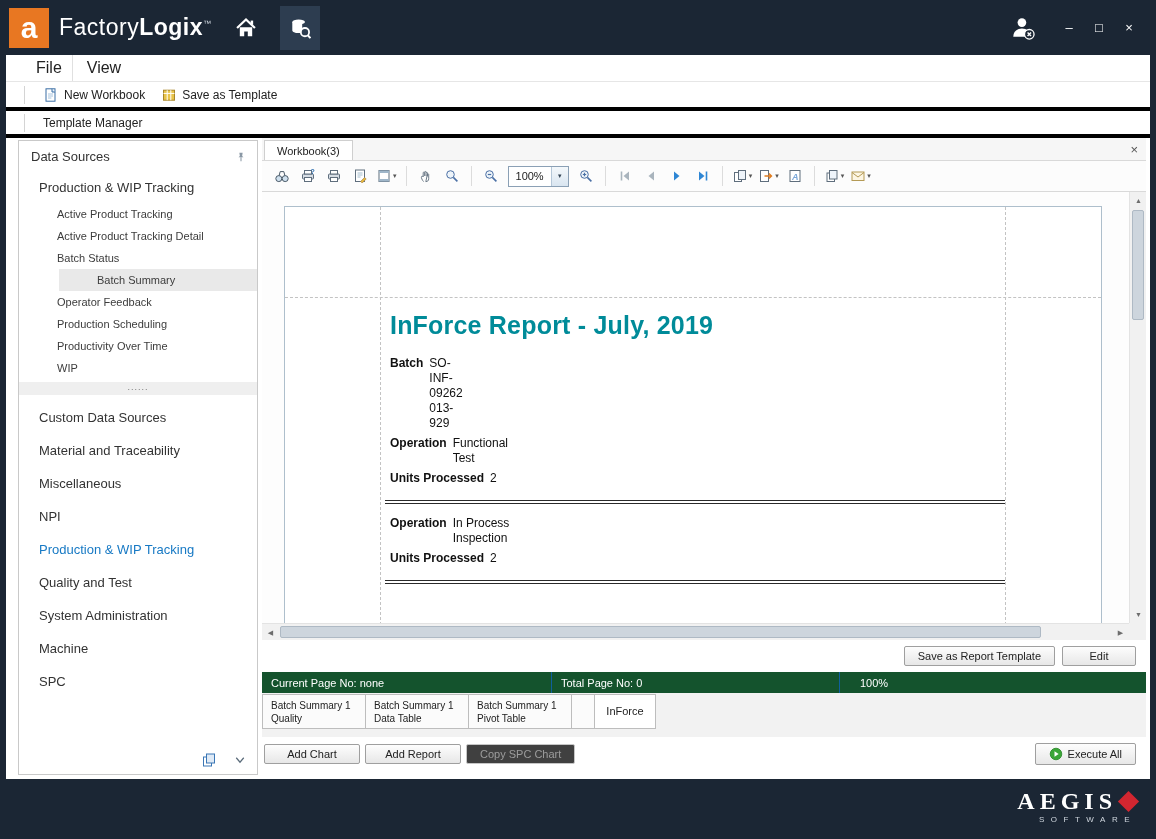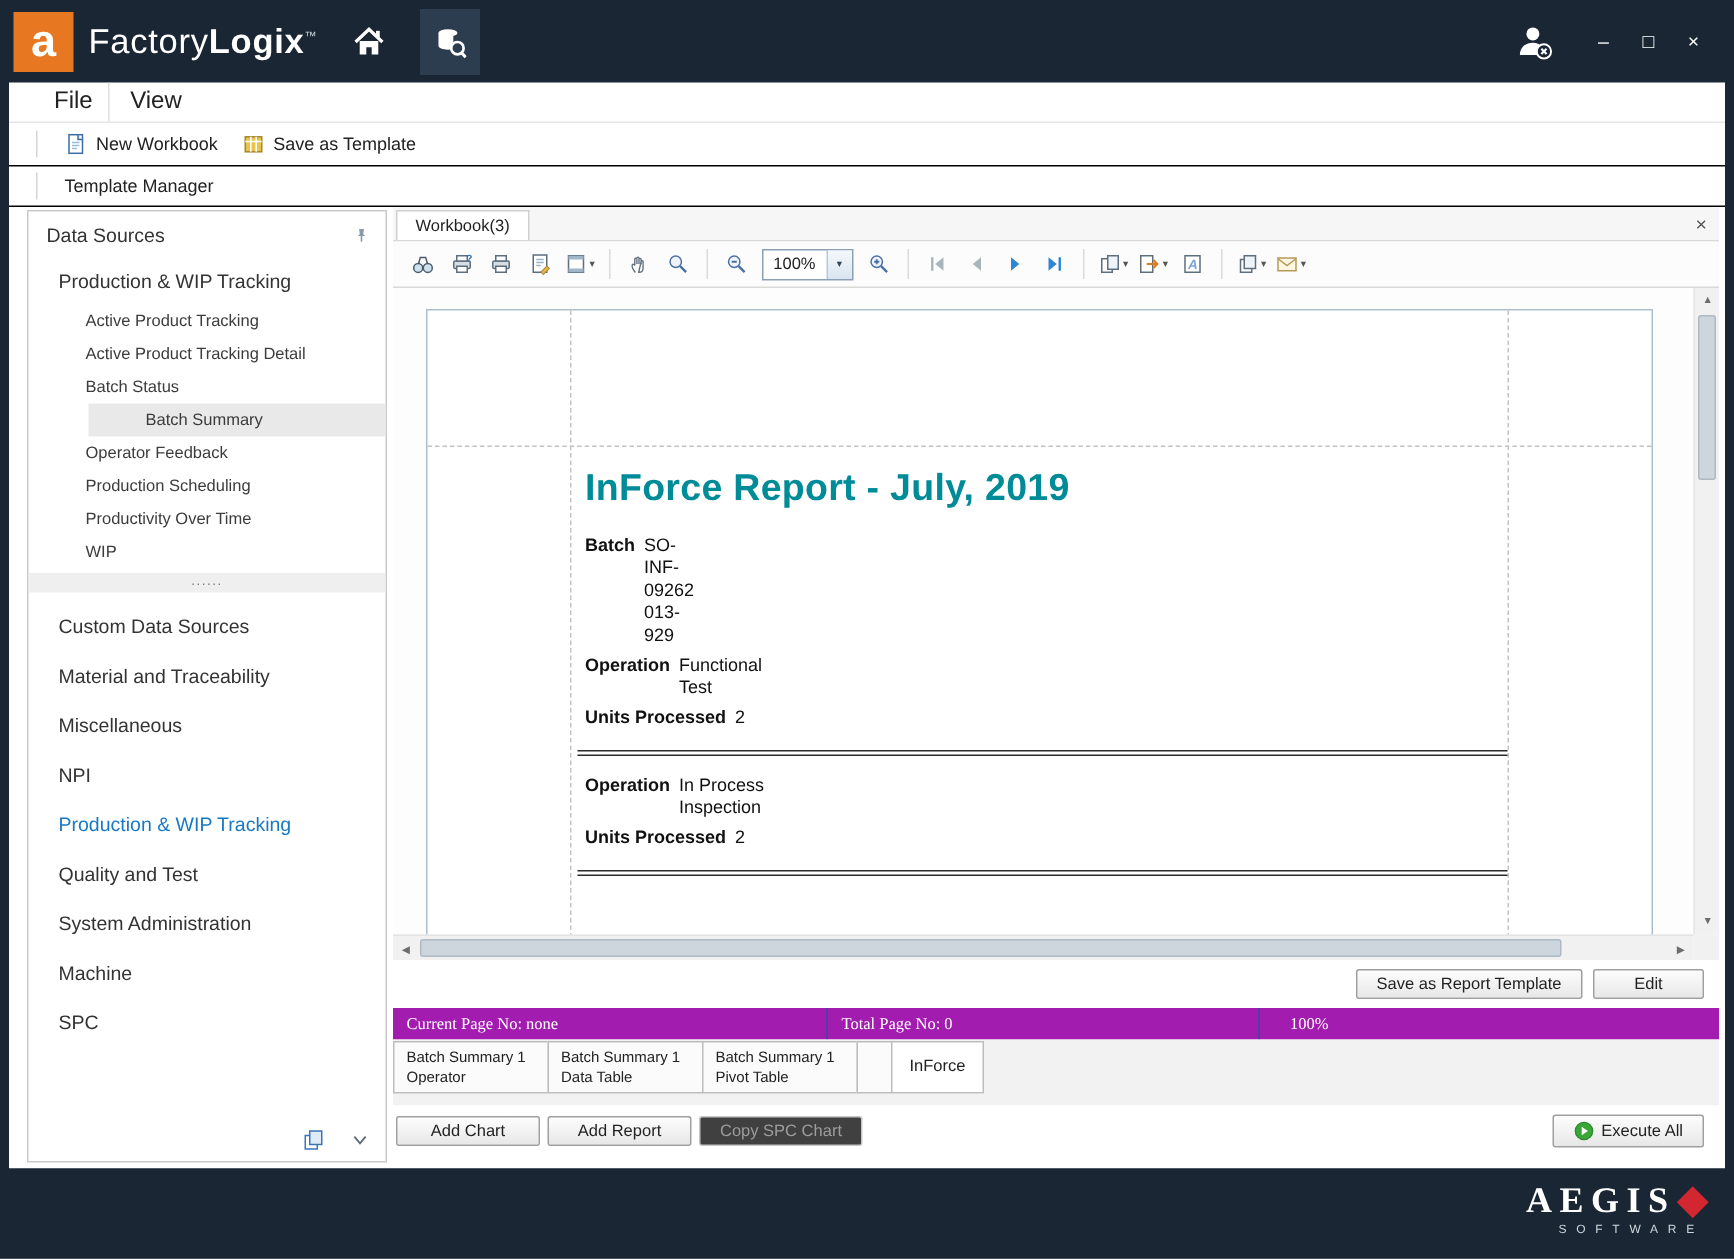--- a/index.html
+++ b/index.html
@@ -17,21 +17,21 @@
   .tb-right { margin-left:auto; display:flex; align-items:center; }
   .user-btn { width:34px; height:34px; margin-right:14px; display:flex; align-items:center; justify-content:center; }
   .win-controls { display:flex; align-items:center; margin-right:12px; }
   .win-btn { width:30px; height:26px; color:#fff; font-size:13px; display:flex; align-items:center; justify-content:center; }
 
   
   .app-body { position:absolute; top:55px; left:6px; right:6px; bottom:60px; background:#fff; display:flex; flex-direction:column; overflow:hidden; }
   .menubar { height:27px; display:flex; align-items:center; padding-left:20px; border-bottom:1px solid #e6e6e6; font-size:16px; color:#222; }
   .menu-item { padding:4px 10px; }
   .menu-item:first-child { border-right:1px solid #e0e0e0; margin-right:4px; }
-  .toolbar { height:29px; display:flex; align-items:center; padding-left:14px; border-bottom:1px solid #000000; font-size:12px; color:#222; }
+  .toolbar { height:29px; display:flex; align-items:center; padding-left:14px; border-bottom:4px solid #000000; font-size:12px; color:#222; }
   .toolbar.second { height:27px; }
   .grip { width:1px; height:18px; background:#d4d4d4; margin:0 10px 0 4px; }
   .tool-btn { display:flex; align-items:center; gap:5px; padding:3px 8px; }
   .icon16 { width:16px; height:16px; display:inline-block; flex:none; }
 
   
   .main { flex:1; display:flex; overflow:hidden; }
 
   
   .sidebar { width:240px; margin:2px 0 4px 12px; border:1px solid #c9c9c9; background:#fff; position:relative; font-size:13px; color:#333; flex:none; overflow:hidden; }
@@ -78,21 +78,21 @@
   .sarrow { position:absolute; width:17px; height:17px; display:flex; align-items:center; justify-content:center; font-size:7px; color:#6d6d6d; }
   .vthumb { position:absolute; left:2px; right:2px; top:18px; height:110px; background:#cdd5dd; border:1px solid #aeb9c4; border-radius:2px; }
   .hthumb { position:absolute; top:2px; bottom:2px; left:18px; right:88px; background:#cdd5dd; border:1px solid #aeb9c4; border-radius:2px; }
 
   
   .actions-row { height:32px; display:flex; align-items:center; justify-content:flex-end; gap:7px; padding-right:10px; background:#fff; }
   .btn { font-size:11px; color:#222; padding:3px 13px; background:linear-gradient(#fdfdfd,#e7e7e7); border:1px solid #9f9f9f; border-radius:2px; white-space:nowrap; }
   .btn.disabled { color:#9c9c9c; background:#404040; border-color:#c6c6c6; }
   .btn.with-icon { display:flex; align-items:center; gap:5px; }
 
-  .statusbar { height:21px; background:#a21caf; display:flex; align-items:flex-start; color:#fff; font-size:11px;font-family:Liberation Serif, serif; }
+  .statusbar { height:21px; background:#14532d; display:flex; align-items:flex-start; color:#fff; font-size:11px; }
   .sb-seg { height:100%; display:flex; align-items:center; padding-left:9px; border-right:1px solid #0f5f9e; }
   .sb-seg.s1 { width:290px; }
   .sb-seg.s2 { width:288px; }
   .sb-seg.s3 { flex:1; border-right:none; padding-left:20px; }
 
   .sheet-tabs { height:44px; background:#f2f2f2; display:flex; align-items:flex-start; padding-top:1px; }
   .sheet-tab { border:1px solid #bdbdbd; background:#fbfbfb; font-size:10px; line-height:13px; color:#222; padding:4px 8px; min-width:104px; height:35px; margin-right:-1px; }
   .sheet-tab.empty { min-width:24px; }
   .sheet-tab.active { background:#fff; font-size:11px; display:flex; align-items:center; justify-content:center; min-width:62px; }
 
@@ -432,21 +432,21 @@
 
         <div class="statusbar">
           <div class="sb-seg s1">Current Page No: none</div>
           <div class="sb-seg s2">Total Page No: 0</div>
           <div class="sb-seg s3">100%</div>
         </div>
 
         <div class="sheet-tabs">
           <div class="sheet-tab">
             <div>Batch Summary 1</div>
-            <div>Operator</div>
+            <div>Quality</div>
           </div>
           <div class="sheet-tab">
             <div>Batch Summary 1</div>
             <div>Data Table</div>
           </div>
           <div class="sheet-tab">
             <div>Batch Summary 1</div>
             <div>Pivot Table</div>
           </div>
           <div class="sheet-tab empty"></div>

